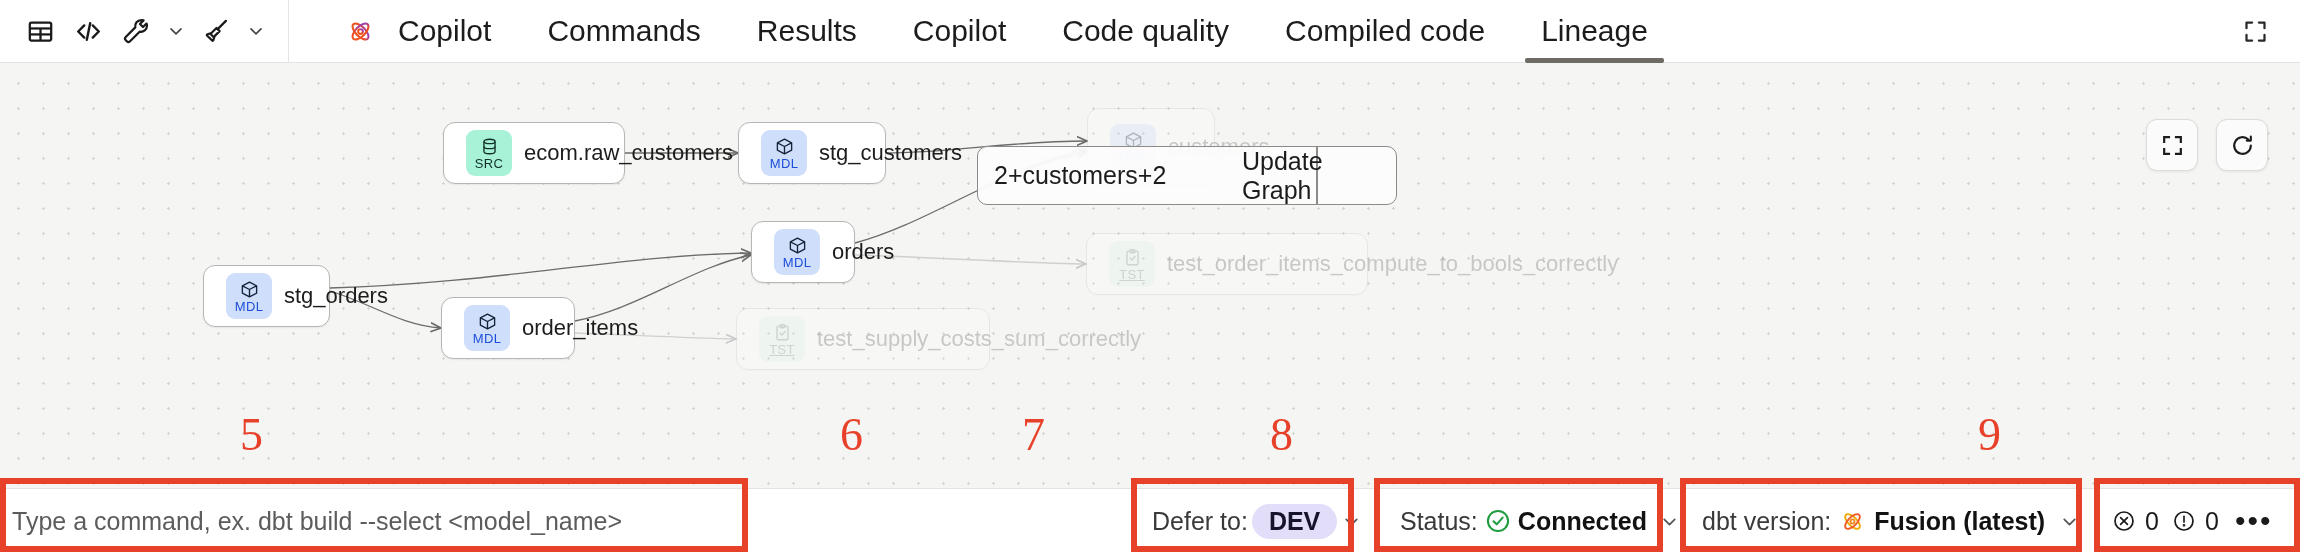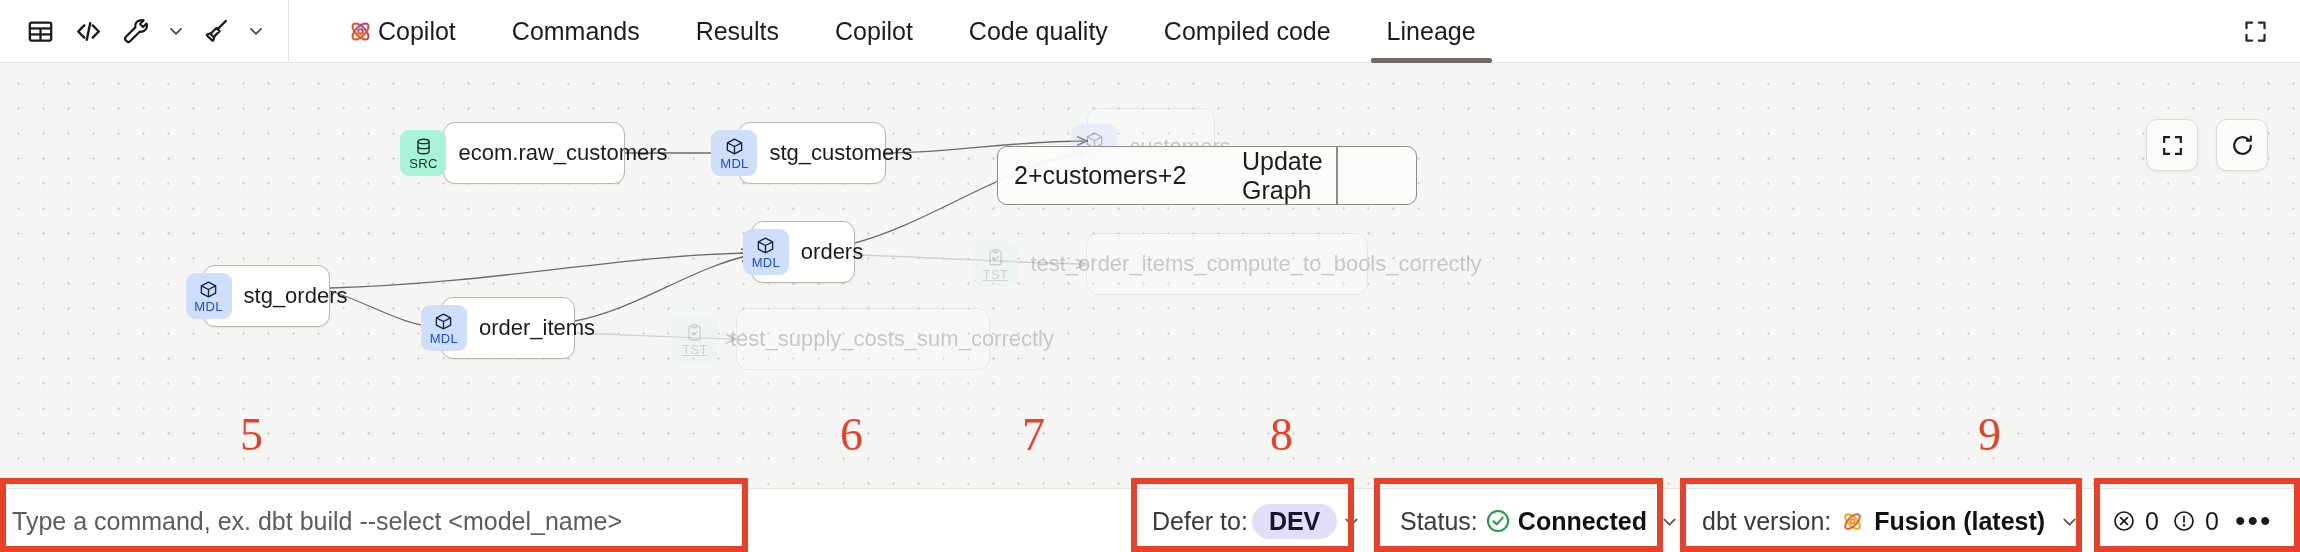--- a/index.html
+++ b/index.html
@@ -29,23 +29,23 @@
     display: flex; align-items: center; justify-content: center;
     width: 28px; height: 40px; cursor: pointer; color: #444;
   }
   .tool-divider {
     width: 1px; height: 63px; background: #e3e3e3; margin-left: 18px;
   }
 
   .tabs { display: flex; align-items: stretch; height: 63px; margin-left: 30px; }
   .tab {
     position: relative;
-    display: flex; align-items: center; gap: 4px;
+    display: flex; align-items: center; gap: 24px;
     padding: 0 28px;
-    font-size: 25px; color: #1c1c1c; cursor: pointer;
+    font-size: 30px; color: #1c1c1c; cursor: pointer;
     white-space: nowrap;
   }
   .tab.active::after {
     content: ""; position: absolute; left: 12px; right: 12px; bottom: 0;
     height: 5px; background: #6e6a66; border-radius: 2px;
   }
   .tab-copilot { color: #1c1c1c; }
   .expand-right {
     position: absolute; right: 24px; top: 50%; transform: translateY(-50%);
     width: 42px; height: 42px; display: flex; align-items: center; justify-content: center;
@@ -66,21 +66,20 @@
   .node {
     position: absolute;
     background: #ffffff;
     border: 1.5px solid #b8b5b2;
     border-radius: 12px;
     display: flex; align-items: center;
     padding: 8px 22px;
     gap: 12px;
     box-shadow: 0 1px 2px rgba(0,0,0,.06);
     cursor: pointer;
-    justify-content: center;
   }
   .node-badge {
     width: 46px; height: 46px; border-radius: 9px;
     display: flex; flex-direction: column; align-items: center; justify-content: center;
     gap: 1px; flex: 0 0 auto;
   }
   .node-badge .bt { font-size: 13px; font-weight: 400; letter-spacing: .3px; line-height: 1; }
   .badge-src { background: #a8f2d8; color: #12312a; }
   .badge-mdl { background: #cfdffb; color: #1d4ed8; }
   .badge-tst { background: #e0f2e4; color: #6f8b77; text-decoration: underline; }
@@ -95,21 +94,20 @@
   
   .graph-overlay {
     position: absolute; left: 977px; top: 83px;
     width: 420px; height: 59px;
     background: rgba(252,252,252,.93);
     border: 1.5px solid #8d8a87;
     border-radius: 10px;
     display: flex; align-items: stretch;
     backdrop-filter: blur(1px);
     z-index: 6;
-    margin-left: 20px;
   }
   .graph-overlay-input {
     flex: 1 1 auto; display: flex; align-items: center;
     padding-left: 16px; font-size: 25px; color: #1c1c1c;
     background: transparent; border: none; outline: none;
     font-family: "Liberation Sans", sans-serif;
   }
   .graph-overlay-sep { width: 1.5px; background: #8d8a87; flex: 0 0 auto; }
 
   .update-graph-btn {

